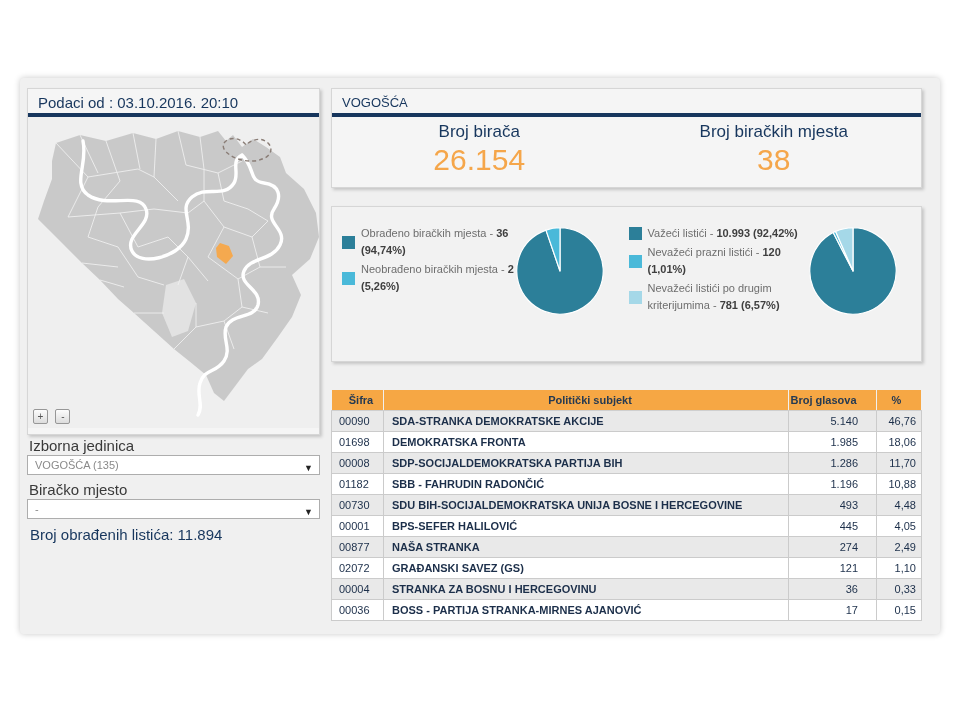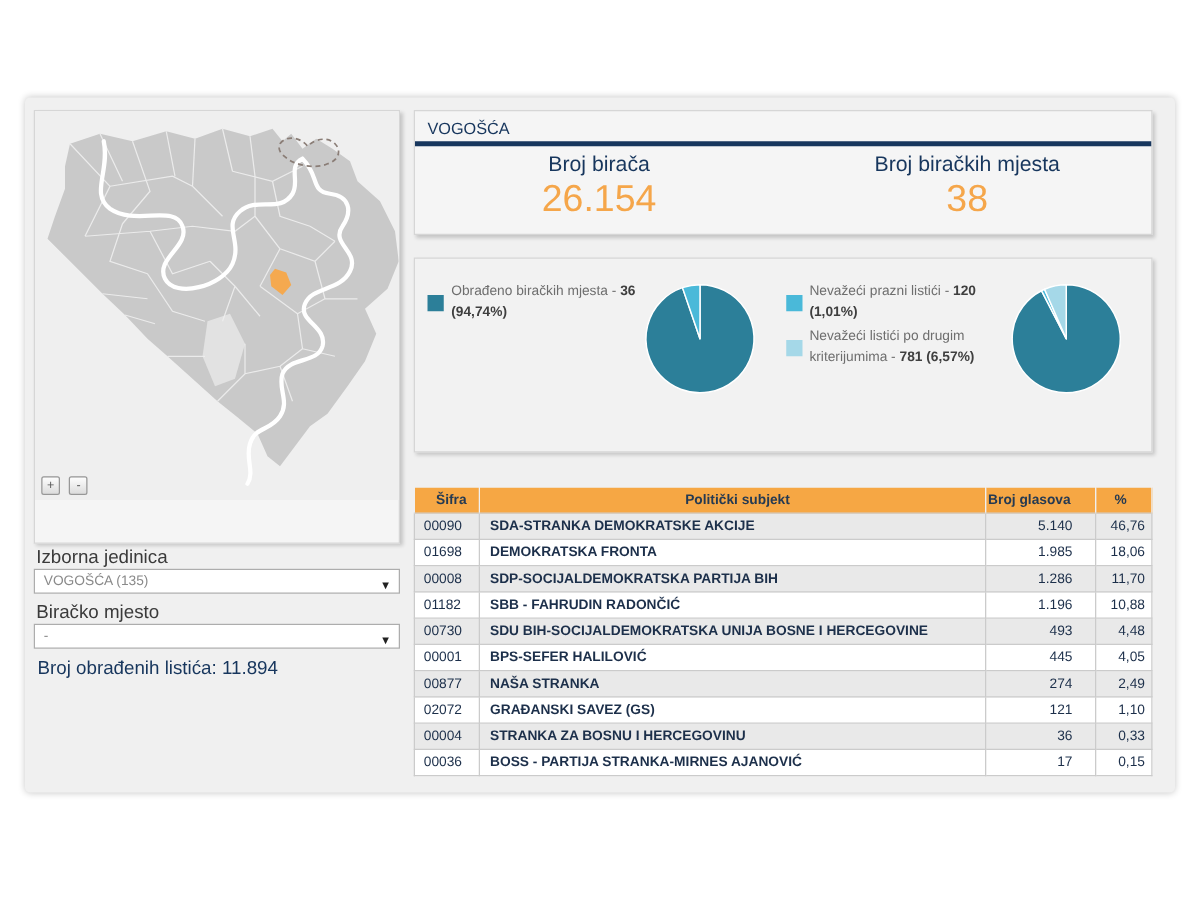--- a/index.html
+++ b/index.html
@@ -67,20 +67,21 @@
   .c-votes { width:88px; text-align:right; padding-right:18px !important; }
   .c-pct { width:45px; text-align:right; padding-right:5px !important; }
 </style>
 </head>
 <body>
 
 <div class="stage">
   <div class="main-panel">
 
     <div class="card podaci-card">
+      <div class="card-header">Podaci od : 03.10.2016. 20:10</div>
       <div class="map-area">
         <svg width="293" height="311" viewBox="0 0 293 311">
           <g>
 
             <path fill="#c9c9c9" d="M28,26 L52,18 L78,24 L105,16 L128,22 L150,14 L172,20 L190,14 L198,24 L205,18 L214,30 L225,22 L238,30 L252,40 L258,56 L276,72 L288,96 L291,120 L282,142 L264,158 L273,178 L264,200 L250,220 L234,242 L220,252 L208,268 L196,284 L186,276 L178,258 L161,244 L146,232 L126,214 L106,196 L90,182 L72,163 L54,146 L36,128 L20,112 L10,102 L16,84 L24,62 L24,44 Z"></path>
 
             <path fill="#e2e2e2" d="M138,168 L156,162 L168,186 L160,214 L144,220 L134,196 Z"></path>
 
             <g stroke="#eeeeee" stroke-width="1" fill="none" opacity="0.9">
               <path d="M28,26 L60,60 L40,100 M52,18 L70,56 M78,24 L92,64 L70,90 M105,16 L112,52 M128,22 L126,60 L150,84 M150,14 L158,48 M172,20 L176,52 M60,60 L110,52 L126,60 M40,100 L92,96 L126,92 M70,90 L60,120 L90,130 M92,96 L110,130 L140,120 M126,92 L160,96 L176,84 L176,52 M158,48 L190,56 L214,44 M190,56 L196,84 L220,92 M176,84 L196,110 L180,140 M140,120 L160,140 L150,168 M90,130 L110,160 L136,168 M54,146 L90,150 M196,110 L224,120 L240,104 M220,92 L240,104 M224,120 L232,150 L210,162 M180,140 L210,162 M232,150 L258,150 M210,162 L214,190 L196,204 M160,140 L180,164 M146,232 L168,210 L196,204 M168,210 L168,186 M214,190 L240,196 M196,204 L206,232 M106,196 L136,196 M72,163 L96,170"></path>
@@ -128,28 +129,36 @@
       </div>
     </div>
 
     <div class="card pies-card">
       <div class="chart-group left">
         <div class="legend">
             <div class="legend-item">
               <span class="legend-swatch" style="background: rgb(44, 127, 153);"></span>
               <span class="legend-text"><span>Obrađeno biračkih mjesta - </span><b>36 (94,74%)</b></span>
             </div>
+            <div class="legend-item">
+              <span class="legend-swatch" style="background: rgb(74, 185, 217);"></span>
+              <span class="legend-text"><span>Neobrađeno biračkih mjesta - </span><b>2 (5,26%)</b></span>
+            </div>
           </div>
         <svg class="pie-svg" viewBox="0 0 100 100">
             <path d="M50,50 L50.00,3.00 A47,47 0 1 1 34.75,5.54 Z" fill="#2c7f99" stroke="#ffffff" stroke-width="1.3" stroke-linejoin="round"></path>
             <path d="M50,50 L34.75,5.54 A47,47 0 0 1 50.00,3.00 Z" fill="#4ab9d9" stroke="#ffffff" stroke-width="1.3" stroke-linejoin="round"></path>
           </svg>
       </div>
       <div class="chart-group right">
         <div class="legend">
+            <div class="legend-item">
+              <span class="legend-swatch" style="background: rgb(44, 127, 153);"></span>
+              <span class="legend-text"><span>Važeći listići - </span><b>10.993 (92,42%)</b></span>
+            </div>
             <div class="legend-item">
               <span class="legend-swatch" style="background: rgb(74, 185, 217);"></span>
               <span class="legend-text"><span>Nevažeći prazni listići - </span><b>120 (1,01%)</b></span>
             </div>
             <div class="legend-item">
               <span class="legend-swatch" style="background: rgb(165, 216, 232);"></span>
               <span class="legend-text"><span>Nevažeći listići po drugim kriterijumima - </span><b>781 (6,57%)</b></span>
             </div>
           </div>
         <svg class="pie-svg" viewBox="0 0 100 100">

